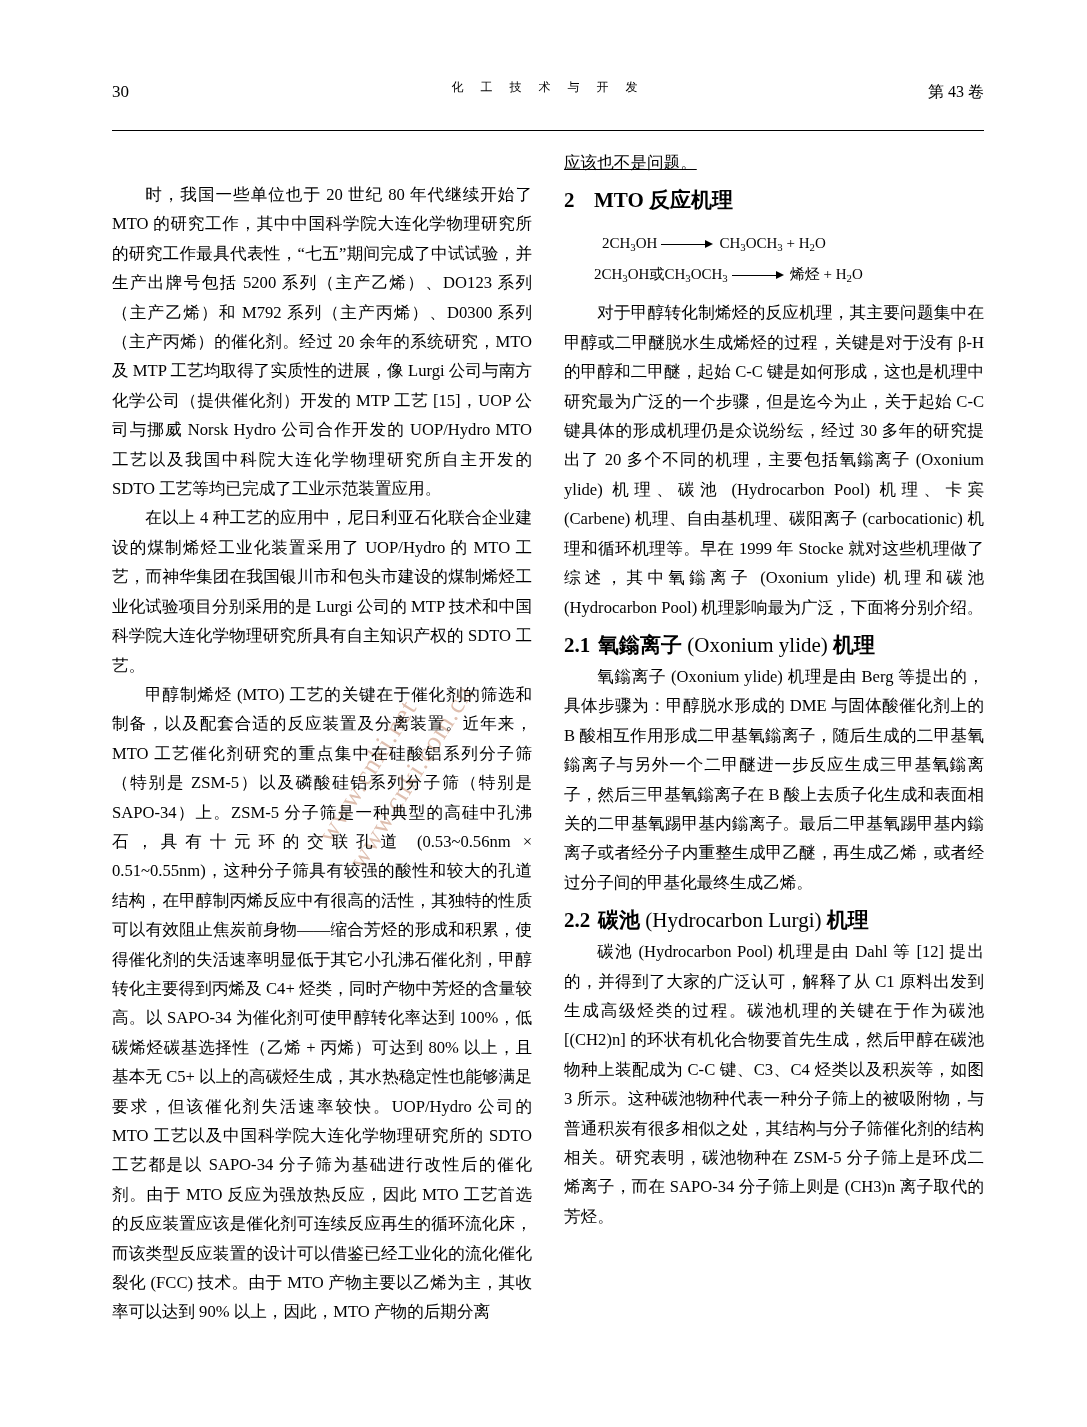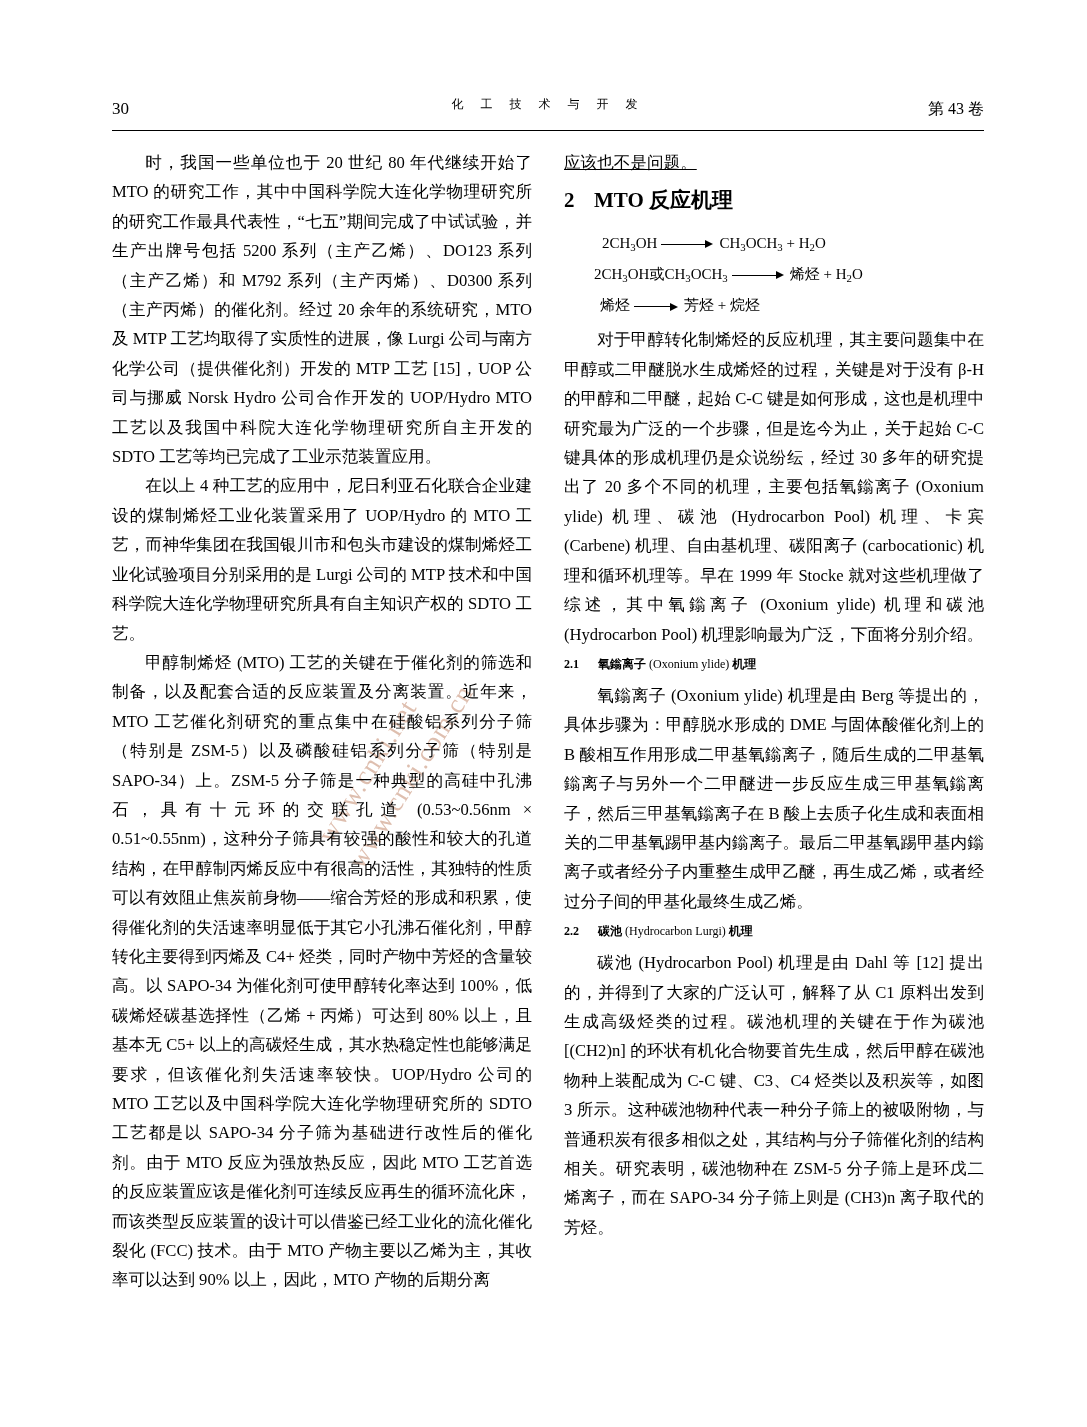--- a/index.html
+++ b/index.html
@@ -18,21 +18,21 @@
   .page {
     position: absolute;
     left: 0; top: 0;
     width: 1087px;
     height: 1427px;
   }
   
   .header {
     position: absolute;
     left: 112px;
-    top: 96px;
+    top: 79px;
     width: 872px;
     height: 30px;
     font-size: 17px;
   }
   .header .page-num {
     position: absolute;
     left: 0;
     top: 3px;
     font-family: "Liberation Serif", serif;
     font-size: 17px;
@@ -64,21 +64,21 @@
   
   .col {
     position: absolute;
     top: 148px;
     width: 420px;
     font-size: 16.6px;
     line-height: 29.4px;
     text-align: justify;
     text-justify: inter-ideograph;
   }
-  .col-left { left: 112px; }
+  .col-left { left: 112px; margin-top: 32px; }
   .col-right { left: 564px; }
 
   p.body-par {
     margin: 0;
     text-indent: 2em;
   }
   p.body-par.noindent { text-indent: 0; text-decoration: underline; }
 
   
   .sec-head {
@@ -86,22 +86,22 @@
     font-size: 21px;
     font-weight: bold;
     font-family: "Liberation Serif", "DejaVu Serif", serif;
     line-height: 34px;
   }
   .sec-head .num {
     display: inline-block;
     width: 30px;
   }
   .subsec-head {
-    margin: 0 0 2px 0;
-    font-size: 12px;
+    margin: 8px 0 2px 0;
+    font-size: 21px;
     font-weight: bold;
     line-height: 30px;
   }
   .subsec-head .num {
     display: inline-block;
     width: 34px;
     font-weight: bold;
   }
   .subsec-head .latin {
     font-weight: normal;
@@ -213,23 +213,20 @@
     </h2>
 
 
     <div class="eqn-block">
       <span class="eqn-line eqn-1">
         <span>2CH<sub>3</sub>OH</span><span class="arrow"></span><span>CH<sub>3</sub>OCH<sub>3</sub> + H<sub>2</sub>O</span>
       </span>
       <span class="eqn-line eqn-2">
         <span>2CH<sub>3</sub>OH或CH<sub>3</sub>OCH<sub>3</sub></span><span class="arrow"></span><span>烯烃 + H<sub>2</sub>O</span>
       </span>
-      <span class="eqn-line eqn-3">
-        <span>烯烃</span><span class="arrow short"></span><span>芳烃 + 烷烃</span>
-      </span>
     </div>
 
     <p class="body-par">对于甲醇转化制烯烃的反应机理，其主要问题集中在甲醇或二甲醚脱水生成烯烃的过程，关键是对于没有 β-H 的甲醇和二甲醚，起始 C-C 键是如何形成，这也是机理中研究最为广泛的一个步骤，但是迄今为止，关于起始 C-C 键具体的形成机理仍是众说纷纭，经过 30 多年的研究提出了 20 多个不同的机理，主要包括氧鎓离子 (Oxonium ylide) 机理、碳池 (Hydrocarbon Pool) 机理、卡宾 (Carbene) 机理、自由基机理、碳阳离子 (carbocationic) 机理和循环机理等。早在 1999 年 Stocke 就对这些机理做了综述，其中氧鎓离子 (Oxonium ylide) 机理和碳池 (Hydrocarbon Pool) 机理影响最为广泛，下面将分别介绍。</p>
 
     <h3 class="subsec-head">
       <span class="num">2.1</span><span>氧鎓离子</span><span>&nbsp;</span><span class="latin">(Oxonium ylide)</span><span>&nbsp;</span><span>机理</span>
     </h3>
 
     <p class="body-par">氧鎓离子 (Oxonium ylide) 机理是由 Berg 等提出的，具体步骤为：甲醇脱水形成的 DME 与固体酸催化剂上的 B 酸相互作用形成二甲基氧鎓离子，随后生成的二甲基氧鎓离子与另外一个二甲醚进一步反应生成三甲基氧鎓离子，然后三甲基氧鎓离子在 B 酸上去质子化生成和表面相关的二甲基氧踢甲基内鎓离子。最后二甲基氧踢甲基内鎓离子或者经分子内重整生成甲乙醚，再生成乙烯，或者经过分子间的甲基化最终生成乙烯。</p>
 

